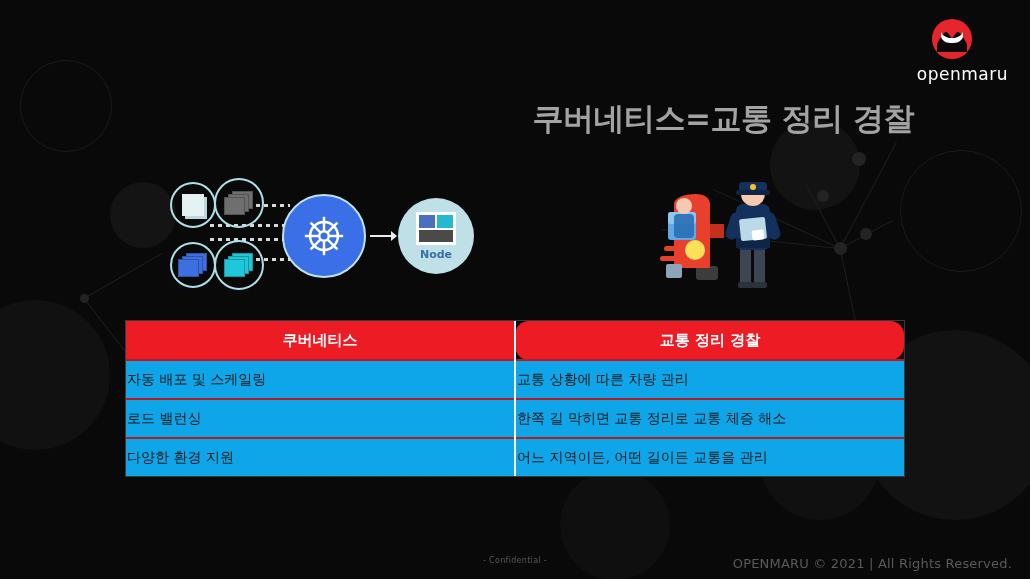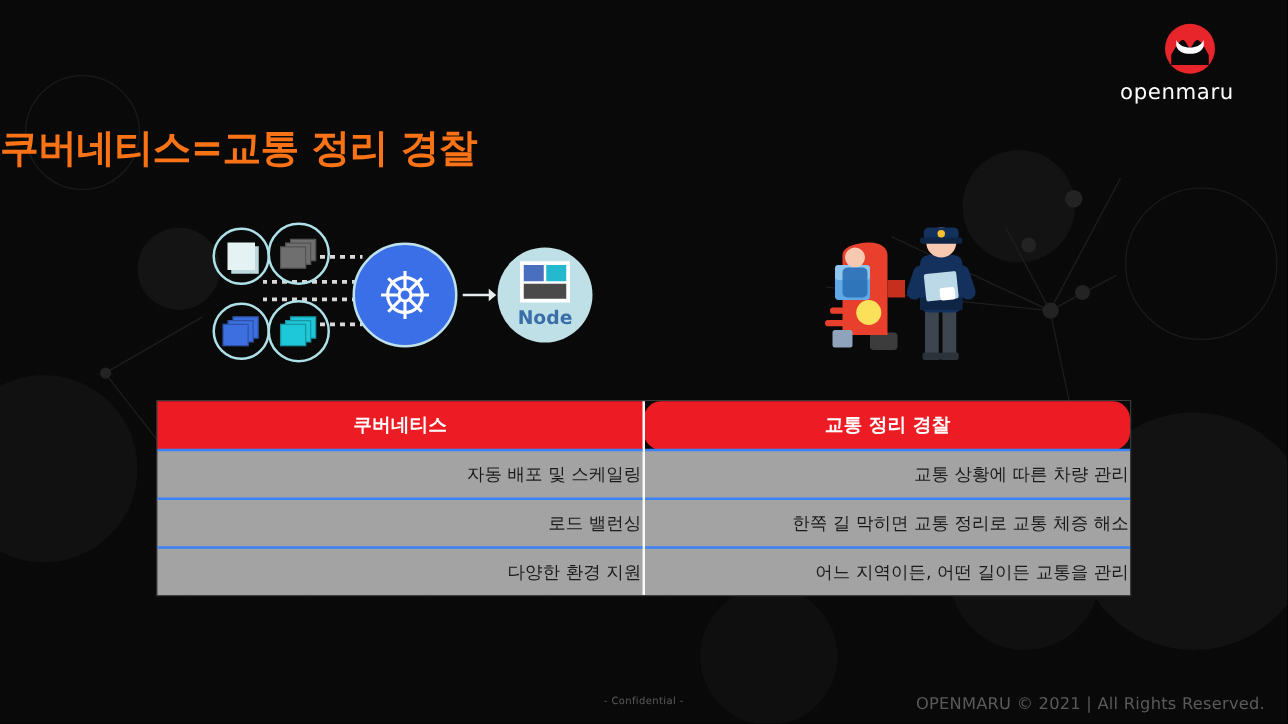--- a/index.html
+++ b/index.html
@@ -51,45 +51,45 @@
     opacity: .5;
     background-image:
       repeating-linear-gradient(90deg, rgba(255,255,255,.012) 0 1px, transparent 1px 3px);
   }
   
   #logo {
     position: absolute;
     top: 18px;
     right: 22px;
     width: 112px;
-    text-align: left;
+    text-align: right;
   }
   #logo .mark {
     width: 42px;
     height: 42px;
     margin: 0 auto 4px;
     position: relative;
   }
   #logo .logo-text {
     color: #ffffff;
     font-size: 17px;
     letter-spacing: .5px;
     font-family: "DejaVu Sans", "Liberation Sans", sans-serif;
   }
   
   #title {
     position: absolute;
     top: 98px;
     left: 0;
     width: 914px;
-    text-align: left;
+    text-align: right;
     font-size: 31px;
     font-weight: bold;
     letter-spacing: -.5px;
-    color: #f97316;
+    color: #a3a3a3;
     font-family: "DejaVu Sans", "Liberation Sans", sans-serif;
   }
   
   #k8s-diagram {
     position: absolute;
     left: 156px;
     top: 176px;
     width: 330px;
     height: 122px;
   }
@@ -153,21 +153,21 @@
     display: flex;
     flex-direction: column;
     gap: 2px;
   }
   #node-icon .row1 { display: flex; gap: 2px; height: 13px; }
   #node-icon .row1 .b1 { flex: 1; background: #4a6fbe; }
   #node-icon .row1 .b2 { flex: 1; background: #24b9cf; }
   #node-icon .row2 { height: 12px; background: #4a4a4a; }
   #node-label {
     margin-top: 3px;
-    font-size: 15px;
+    font-size: 11px;
     font-weight: bold;
     color: #3a6ea8;
     font-family: "DejaVu Sans", "Liberation Sans", sans-serif;
   }
   .dots {
     position: absolute;
     height: 3px;
     background-image: repeating-linear-gradient(90deg, #d8d8d8 0 4px, transparent 4px 8px);
   }
   
@@ -192,26 +192,26 @@
     background: #ed1c24;
     color: #ffffff;
     font-size: 15px;
     font-weight: bold;
     height: 36px;
     border-right: 2px solid #ffffff;
     font-family: "DejaVu Sans", "Liberation Sans", sans-serif;
   }
   #compare-table th:last-child { border-right: none; border-radius: 14px; }
   #compare-table td {
-    background: #a3a3a3;
+    background: #0ea5e9;
     color: #1a1a1a;
     font-size: 14px;
     height: 35px;
-    text-align: right;
-    border-top: 2px solid #3b82f6;
+    text-align: left;
+    border-top: 2px solid #b91c1c;
     border-right: 2px solid #fafafa;
     font-family: "DejaVu Sans", "Liberation Sans", sans-serif;
   }
   #compare-table td:last-child { border-right: none; }
   
   #source-caption {
     position: absolute;
     left: 36px;
     top: 524px;
     width: 260px;

